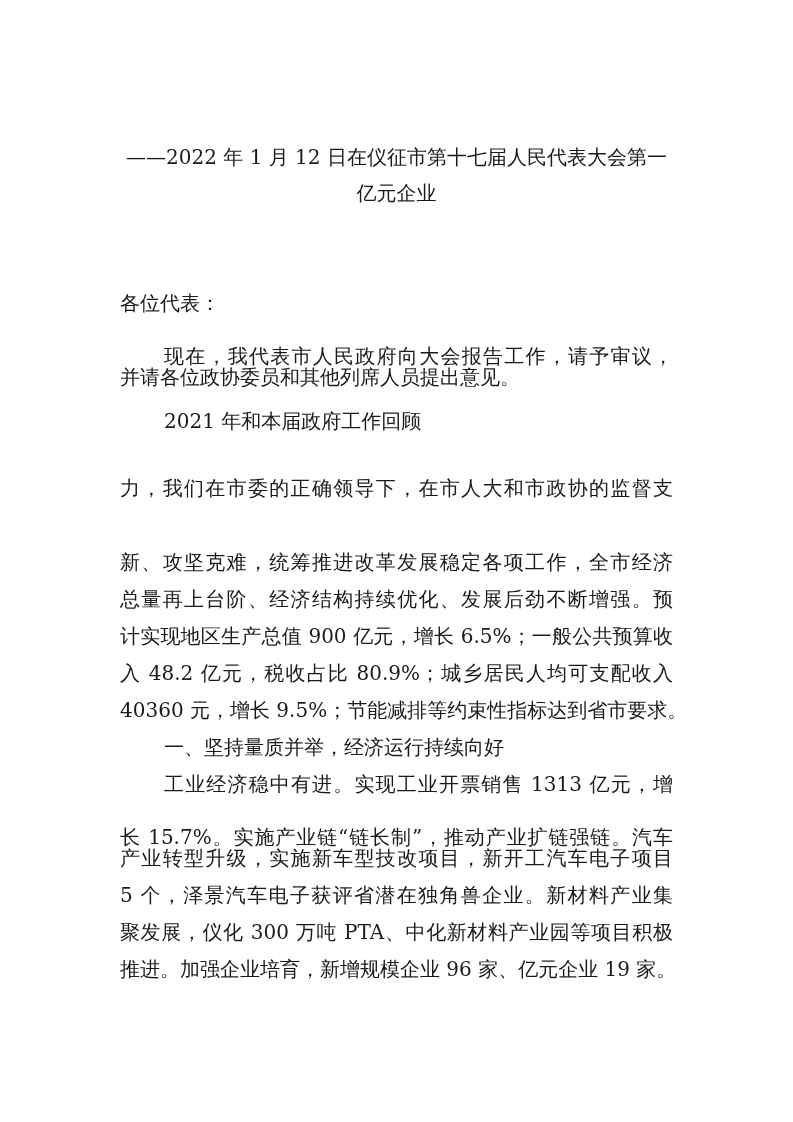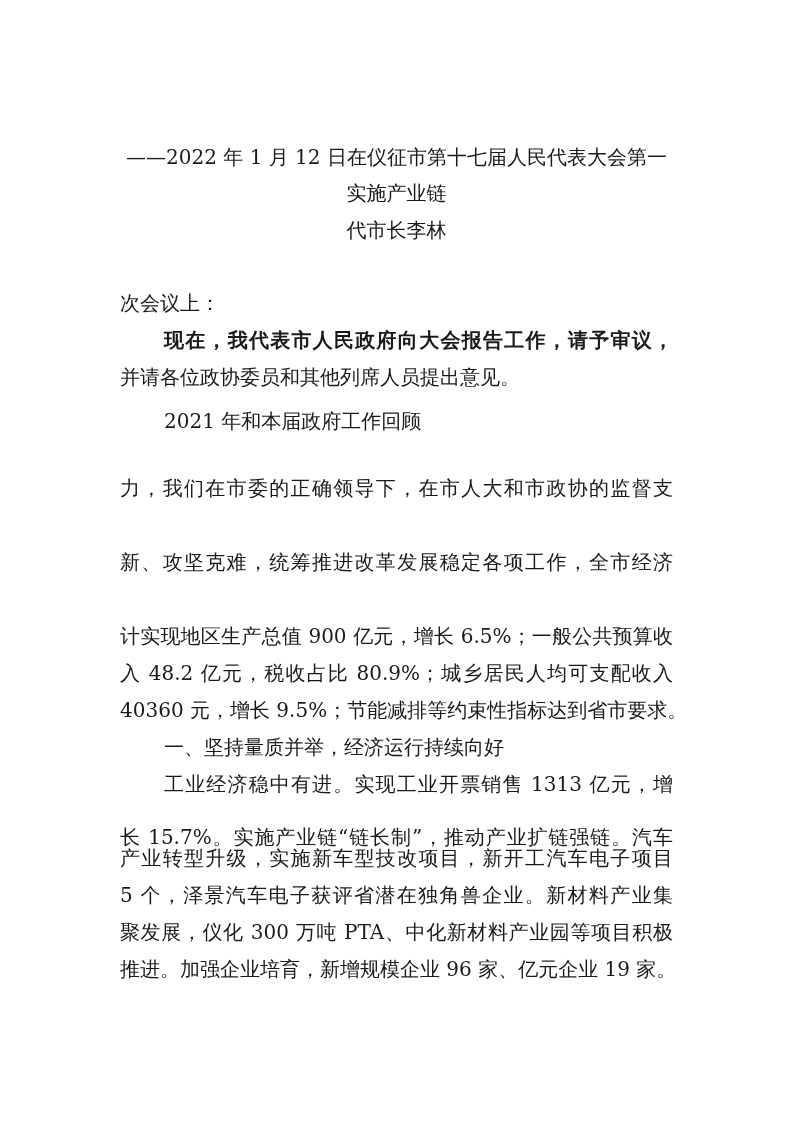--- a/index.html
+++ b/index.html
@@ -46,32 +46,32 @@
     .left {
       text-align: left;
     }
   </style>
 </head>
 <body>
 
 <div class="page">
 
   <div class="line center" style="top:145px;">——2022 年 1 月 12 日在仪征市第十七届人民代表大会第一</div>
-  <div class="line center" style="top:181px;">实施产业链</div>
-  <div class="line center" style="top:218px;">代市长李林</div>
+  <div class="line center" style="top:181px;">亿元企业</div>
 
-  <div class="line left" style="top:291px;">次会议上：</div>
+  <div class="line left" style="top:291px;">各位代表：</div>
 
-  <div class="line justify indent" style="top:328px;font-weight:bold;">现在，我代表市人民政府向大会报告工作，请予审议，</div>
+  <div class="line justify indent" style="top:344px;">现在，我代表市人民政府向大会报告工作，请予审议，</div>
   <div class="line left" style="top:365px;">并请各位政协委员和其他列席人员提出意见。</div>
 
   <div class="line left indent" style="top:402px;margin-top:7px;">2021 年和本届政府工作回顾</div>
 
   <div class="line justify" style="top:476px;">力，我们在市委的正确领导下，在市人大和市政协的监督支</div>
   <div class="line justify" style="top:550px;">新、攻坚克难，统筹推进改革发展稳定各项工作，全市经济</div>
+  <div class="line justify" style="top:587px;">总量再上台阶、经济结构持续优化、发展后劲不断增强。预</div>
   <div class="line justify" style="top:624px;">计实现地区生产总值 900 亿元，增长 6.5%；一般公共预算收</div>
   <div class="line justify" style="top:661px;">入 48.2 亿元，税收占比 80.9%；城乡居民人均可支配收入</div>
   <div class="line justify" style="top:698px;">40360 元，增长 9.5%；节能减排等约束性指标达到省市要求。</div>
 
   <div class="line left indent" style="top:735px;">一、坚持量质并举，经济运行持续向好</div>
 
   <div class="line justify indent" style="top:772px;">工业经济稳中有进。实现工业开票销售 1313 亿元，增</div>
   <div class="line justify" style="top:809px;margin-top:16px;">长 15.7%。实施产业链“链长制”，推动产业扩链强链。汽车</div>
   <div class="line justify" style="top:846px;">产业转型升级，实施新车型技改项目，新开工汽车电子项目</div>
   <div class="line justify" style="top:883px;">5 个，泽景汽车电子获评省潜在独角兽企业。新材料产业集</div>

